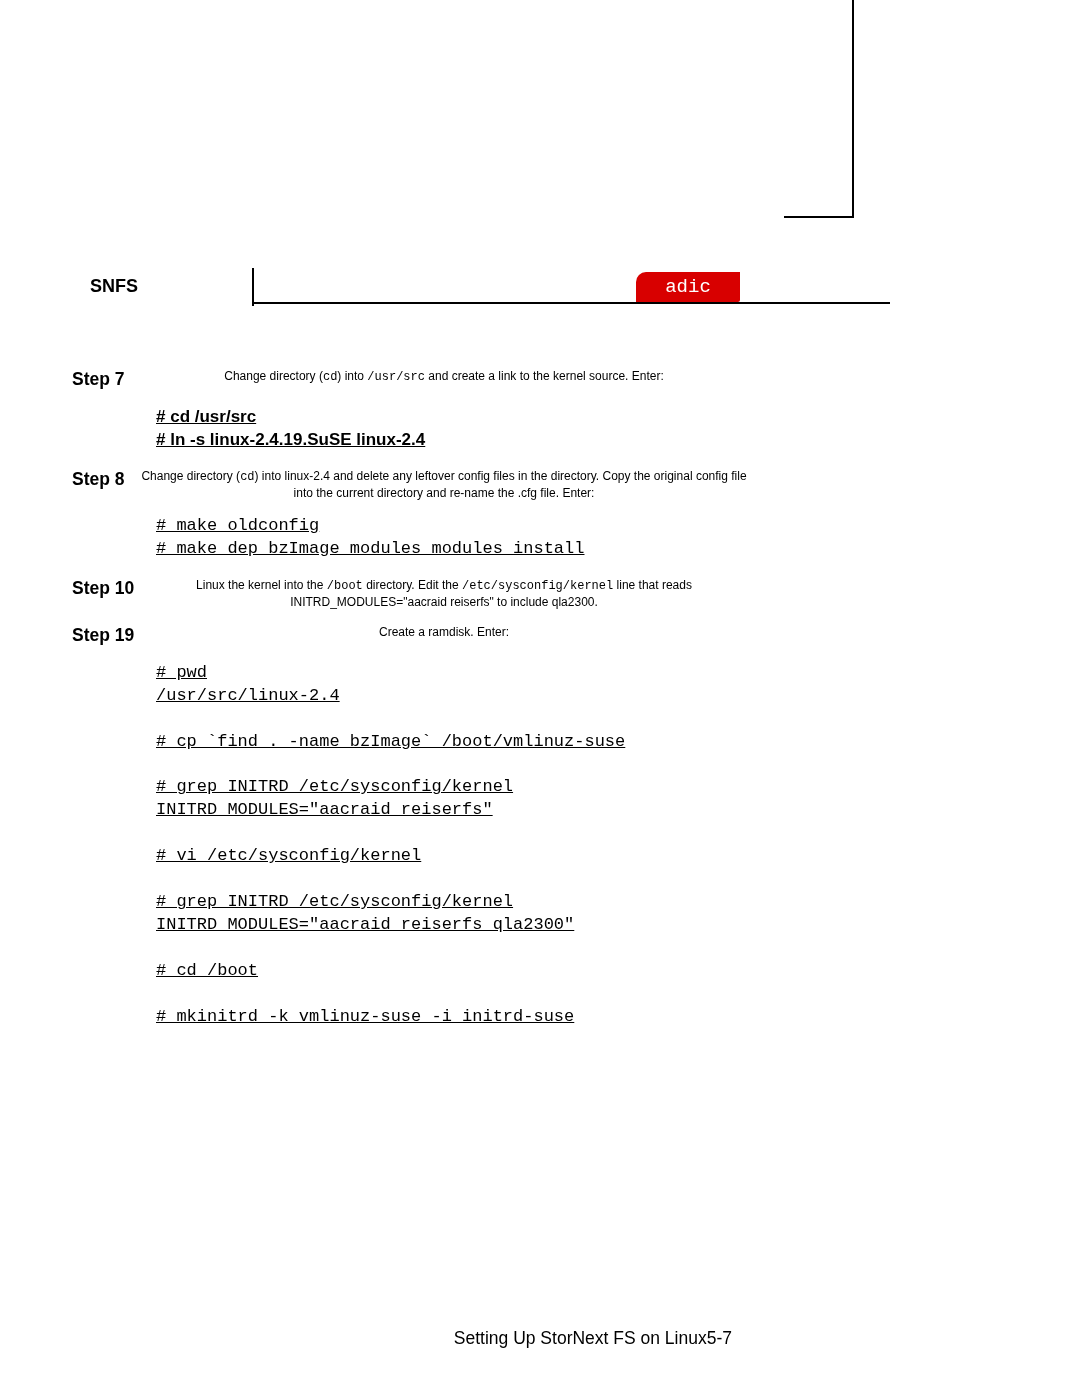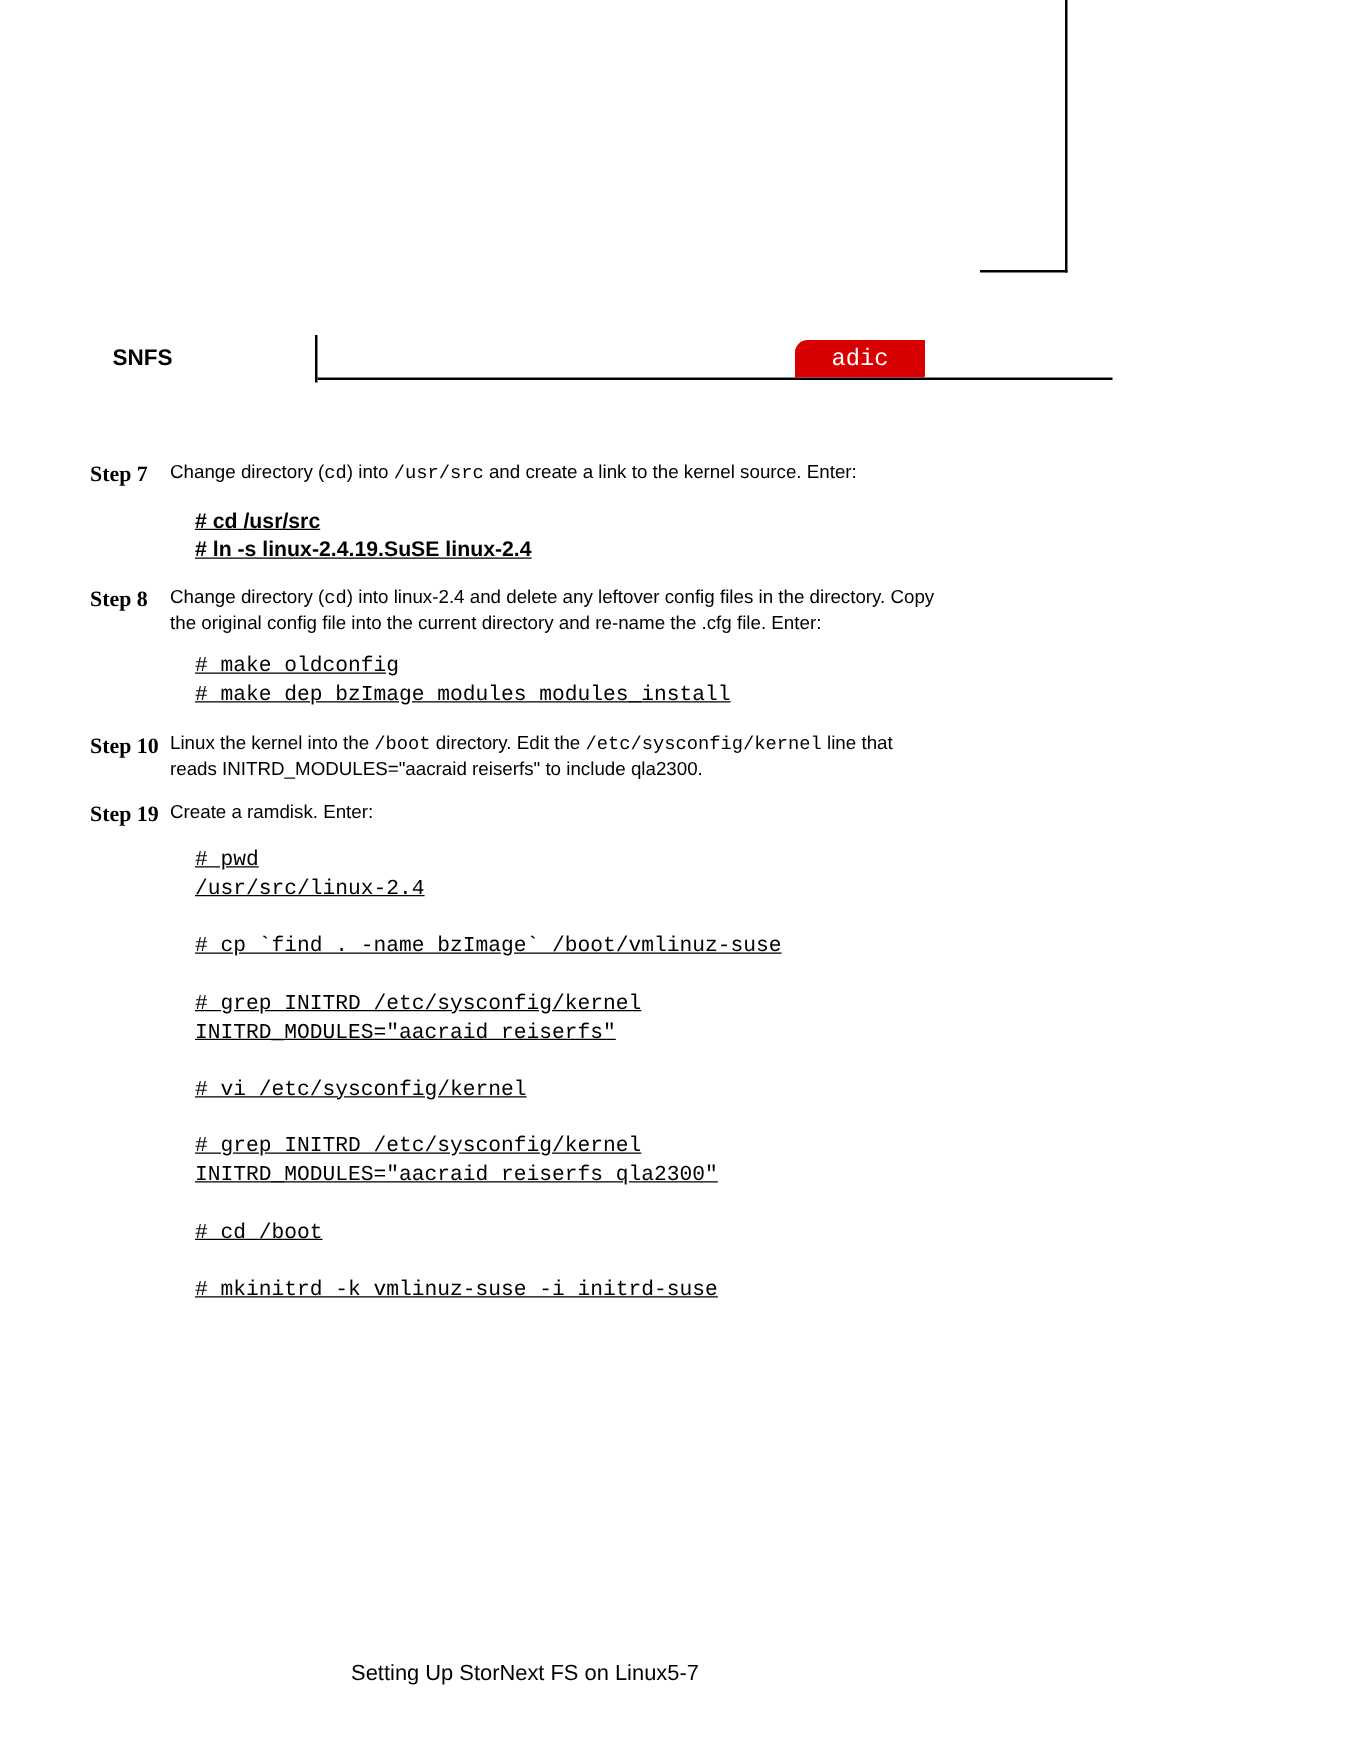--- a/index.html
+++ b/index.html
@@ -82,28 +82,29 @@
     display: flex;
     flex-direction: row;
     align-items: flex-start;
     margin-bottom: 14px;
   }
   .step-label {
     width: 64px;
     flex-shrink: 0;
     font-weight: bold;
     font-size: 17.5px;
-    font-family: Liberation Serif, serif;
+    font-family: Liberation Sans, sans-serif;
     line-height: 1.35;
   }
   .step-body {
     flex: 1;
-    font-size: 15px;
+    font-size: 12px;
     font-family: Arial, Helvetica, sans-serif;
     line-height: 1.35;
+    text-align: center;
   }
   .inline-mono {
     font-family: "Courier New", Courier, monospace;
   }
   .step-body p {
     margin: 0;
   }
   .cmd-block {
     margin-left: 84px;
     margin-top: 6px;
@@ -115,25 +116,25 @@
   }
   .cmd-sans {
     font-family: Arial, Helvetica, sans-serif;
   }
   .cmd-mono {
     font-family: "Courier New", Courier, monospace;
   }
   .bold { font-weight: bold; }
   .footer {
     position: absolute;
-    left: 86px;
+    left: 64px;
     bottom: 48px;
     width: 668px;
     display: flex;
-    justify-content: center;
+    justify-content: flex-end;
     font-size: 17.5px;
     font-family: Arial, Helvetica, sans-serif;
   }
 </style>
 </head>
 <body>
 
 <div class="corner-box"></div>
 
 <div class="header-row">

